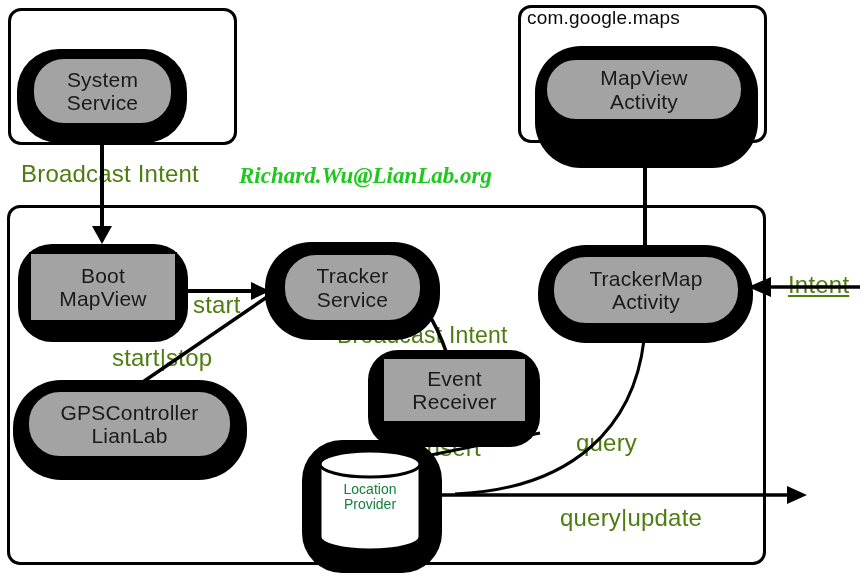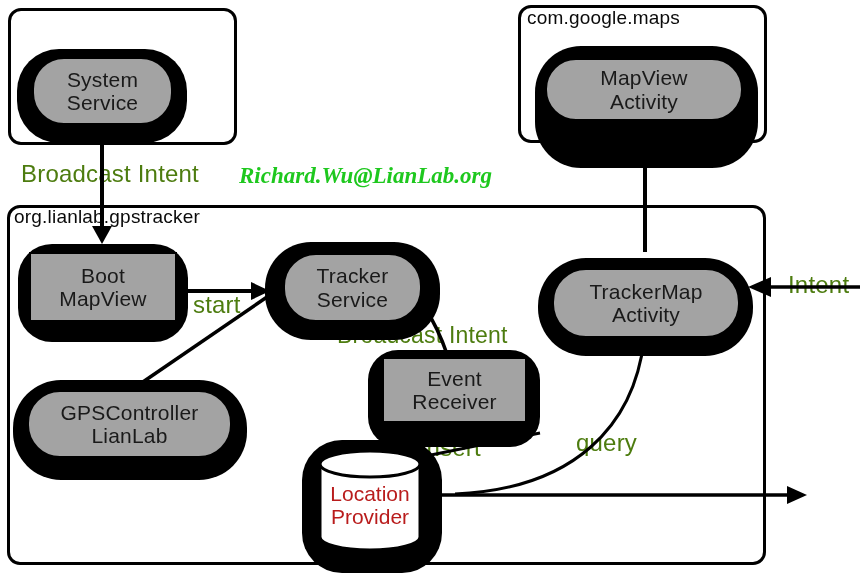--- a/index.html
+++ b/index.html
@@ -34,42 +34,43 @@
   .inner {
     position:absolute; box-sizing:border-box; background:#a3a3a3; border:2px solid #000;
     display:flex; align-items:center; justify-content:center; text-align:center;
   }
   .node-label {
     font-size:21px; line-height:1.1; letter-spacing:0.2px; white-space:pre-line;
     color:#1a1a1a;
   }
   .cyl-label {
     position:absolute; text-align:center;
-    font-size:21px; line-height:1.1; white-space:pre-line; color:#b91c1c;
+    font-size:14px; line-height:1.1; white-space:pre-line; color:#15803d;
   }
 </style>
 </head>
 <body>
 
 <div class="canvas">
 
   <div class="pkg" style="left:8px; top:8px; width:229px; height:137px;"></div>
   <div class="pkg" style="left:518px; top:5px; width:249px; height:138px;"></div>
   <div class="pkg" style="left:7px; top:205px; width:759px; height:360px;"></div>
 
   <div class="pkg-title" style="left:527px; top:7px;">com.google.maps</div>
-  <div class="pkg-title" style="left:14px; top:206px;">org.lianlab.gpstracker</div>
 
   <div class="edge-label" style="left:21px; top:160px;">Broadcast Intent</div>
   <div class="watermark" style="left: 239px; top: 163px; color: rgb(30, 200, 30);">Richard.Wu@LianLab.org</div>
   <div class="edge-label" style="left:193px; top:251px;margin-top:40px;">start</div>
+  <div class="edge-label" style="left:112px; top:344px;">start|stop</div>
   <div class="edge-label mid" style="left:337px; top:322px;">Broadcast Intent</div>
   <div class="edge-label" style="left:421px; top:434px;">insert</div>
   <div class="edge-label" style="left:576px; top:429px;">query</div>
-  <div class="edge-label" style="left:788px; top:271px;">Intent</div>
+  <div class="edge-label" style="left:560px; top:504px;">query|update</div>
+  <div class="edge-label" style="left:788px; top:271px;text-decoration:underline;">Intent</div>
 
   <svg class="connectors" width="865" height="582" viewBox="0 0 865 582">
 
     <line x1="102" y1="134" x2="102" y2="230" stroke="#000" stroke-width="4"></line>
     <polygon points="102,244 92,226 112,226" fill="#000"></polygon>
 
     <line x1="645" y1="136" x2="645" y2="252" stroke="#000" stroke-width="4"></line>
 
     <line x1="186" y1="291" x2="253" y2="291" stroke="#000" stroke-width="4"></line>
     <polygon points="270,291 251,282 251,300" fill="#000"></polygon>
@@ -114,21 +115,21 @@
   </div>
 
   <div class="node" style="left:265px; top:242px; width:175px; height:98px;">
     <div class="blob" style="border-radius:46px;"></div>
     <div class="inner" style="left:18px; top:11px; width:139px; height:69px; border-radius:33px;">
       <div class="node-label">Tracker
 Service</div>
     </div>
   </div>
 
-  <div class="node" style="left:538px; top:258px; width:215px; height:98px;">
+  <div class="node" style="left:538px; top:245px; width:215px; height:98px;">
     <div class="blob" style="border-radius:48px;"></div>
     <div class="inner" style="left:14px; top:10px; width:188px; height:70px; border-radius:34px;">
       <div class="node-label">TrackerMap
 Activity</div>
     </div>
   </div>
 
   <div class="node" style="left:13px; top:380px; width:234px; height:100px;">
     <div class="blob" style="border-radius:48px;"></div>
     <div class="inner" style="left:14px; top:10px; width:205px; height:68px; border-radius:33px;">

